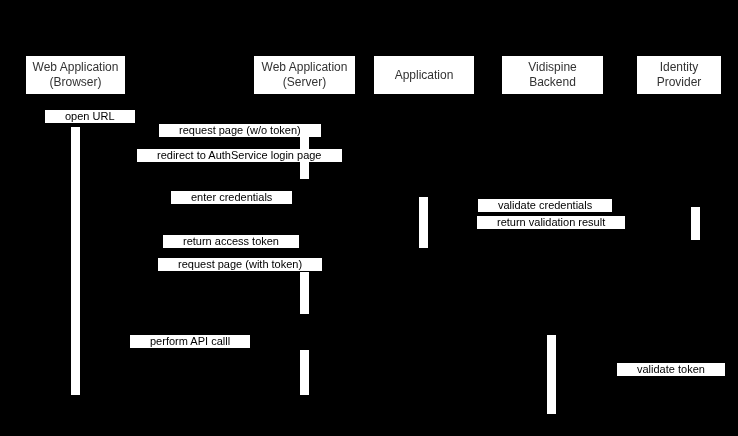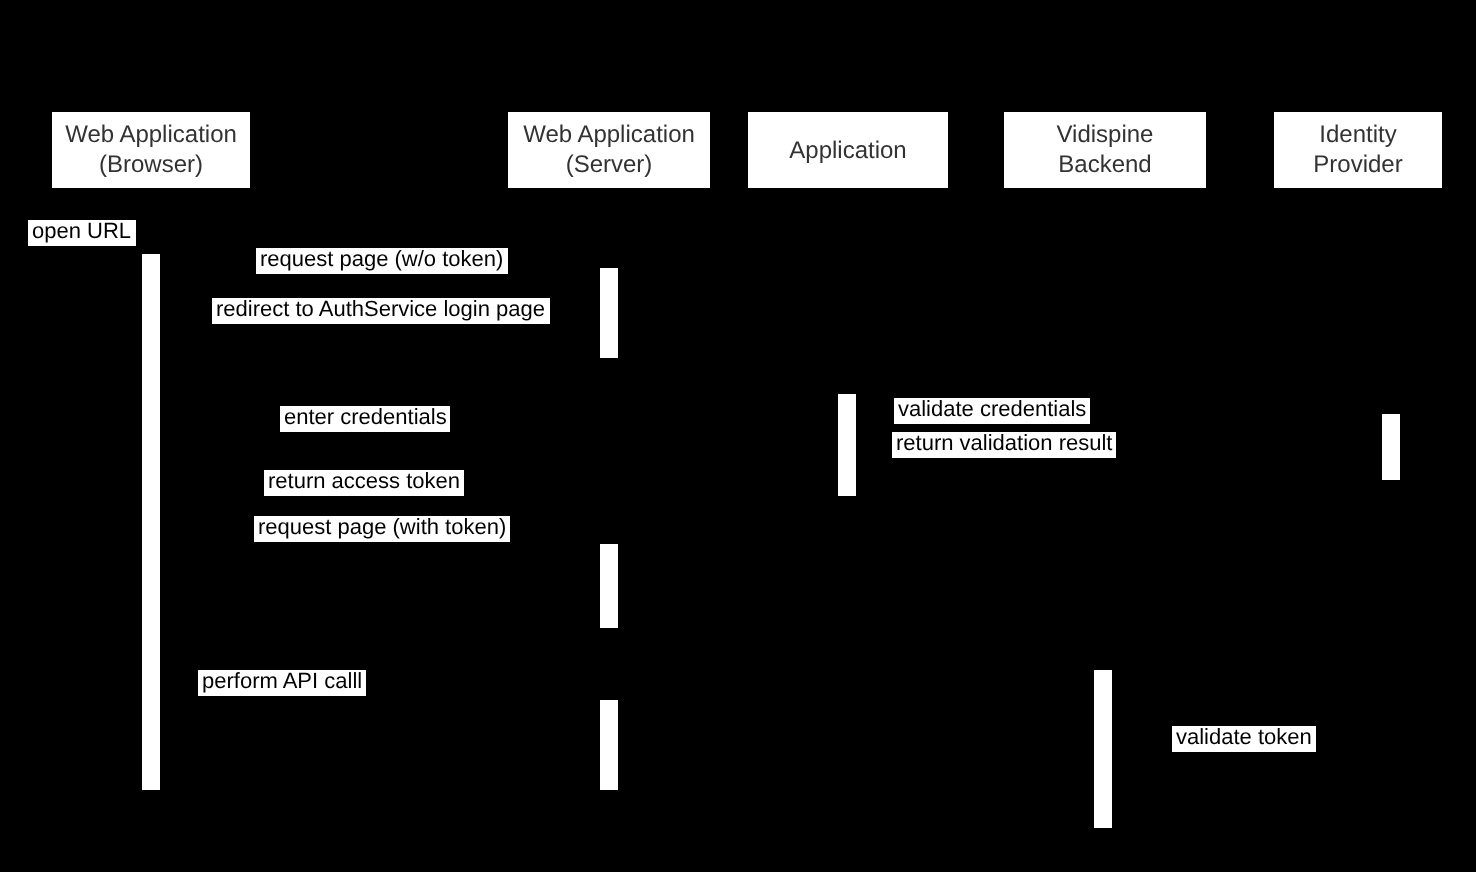--- a/index.html
+++ b/index.html
@@ -42,22 +42,23 @@
     width: 9px;
     background: #ffffff;
   }
   .msg {
     position: absolute;
     background: #ffffff;
     color: #000000;
     font-size: 11px;
     line-height: 13px;
     height: 13px;
-    padding: 0 2px;
+    padding: 0 20px;
     white-space: nowrap;
+    margin-left: 31px;
   }
 </style>
 </head>
 <body>
 
 <div class="diagram">
 
   <div class="pbox" style="left:26px;width:99px">
     <span>Web Application</span>
     <span>(Browser)</span>
@@ -89,21 +90,21 @@
   <div class="act" style="left:300px;top:134px;height:45px"></div>
   <div class="act" style="left:300px;top:272px;height:42px"></div>
   <div class="act" style="left:300px;top:350px;height:45px"></div>
   <div class="act" style="left:419px;top:197px;height:51px"></div>
   <div class="act" style="left:547px;top:335px;height:79px"></div>
   <div class="act" style="left:691px;top:207px;height:33px"></div>
 
   <div class="msg" style="left:14px;top:110px">open URL</div>
   <div class="msg" style="left:128px;top:124px">request page (w/o token)</div>
   <div class="msg" style="left:106px;top:149px">redirect to AuthService login page</div>
-  <div class="msg" style="left:140px;top:203px">enter credentials</div>
+  <div class="msg" style="left:140px;top:191px">enter credentials</div>
   <div class="msg" style="left:447px;top:199px">validate credentials</div>
   <div class="msg" style="left:446px;top:216px">return validation result</div>
   <div class="msg" style="left:132px;top:235px">return access token</div>
   <div class="msg" style="left:127px;top:258px">request page (with token)</div>
   <div class="msg" style="left:99px;top:335px">perform API calll</div>
   <div class="msg" style="left:586px;top:363px">validate token</div>
 
 </div>
 
 </body></html>

